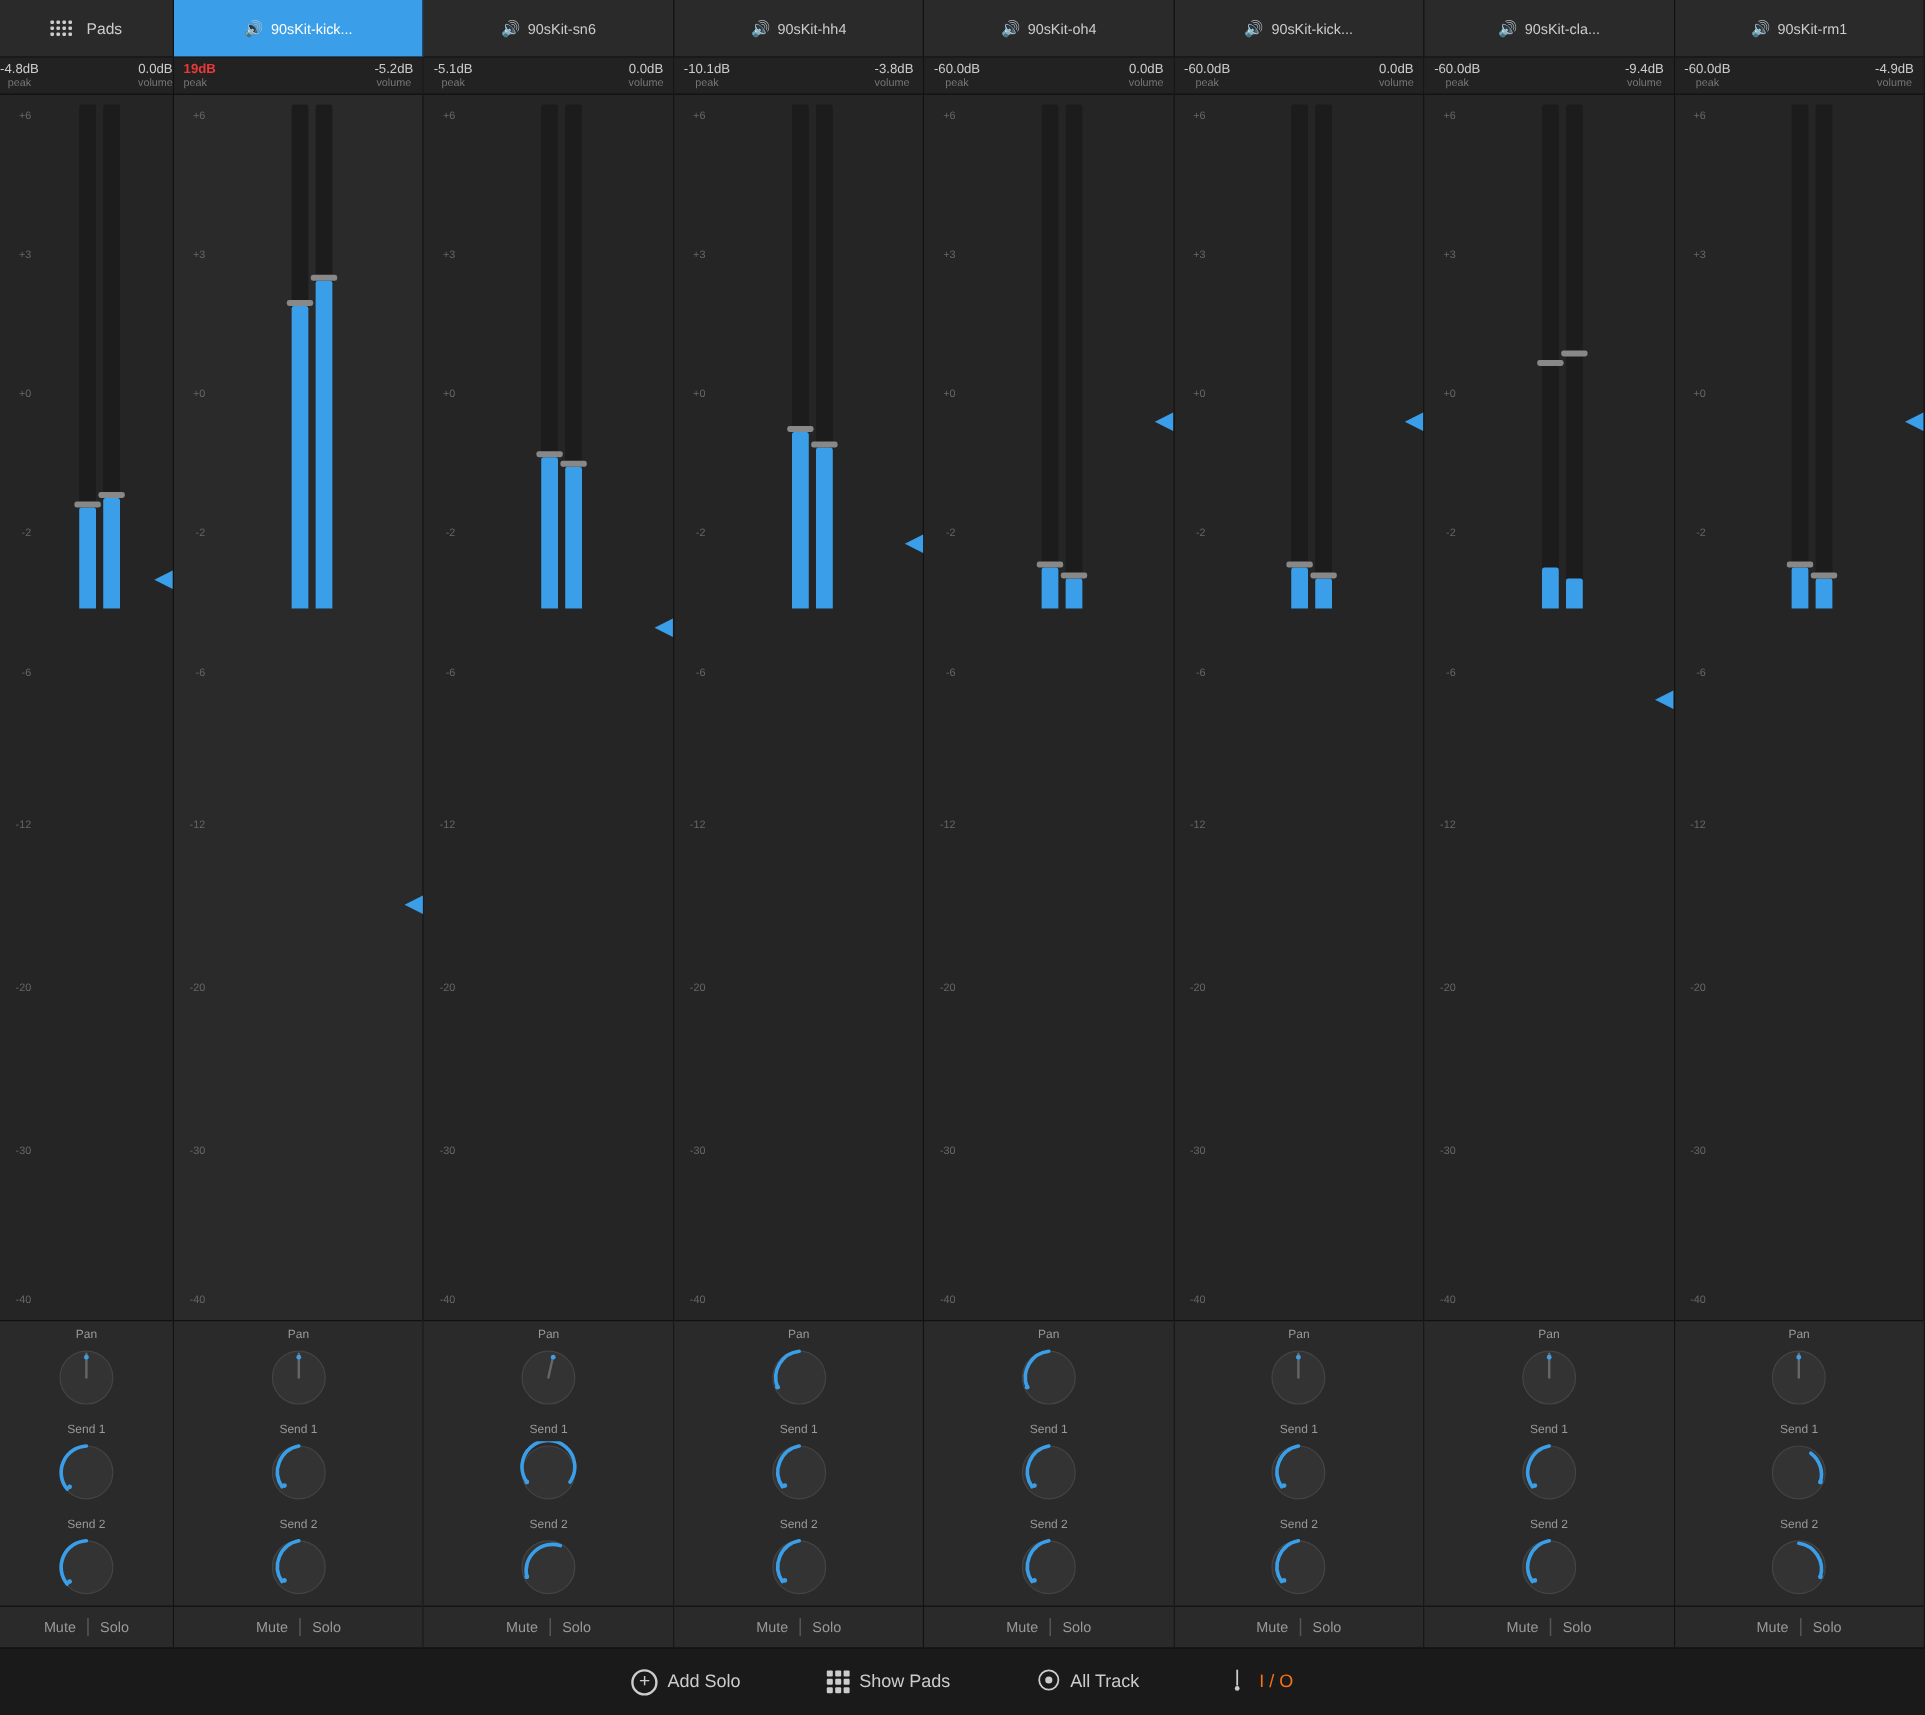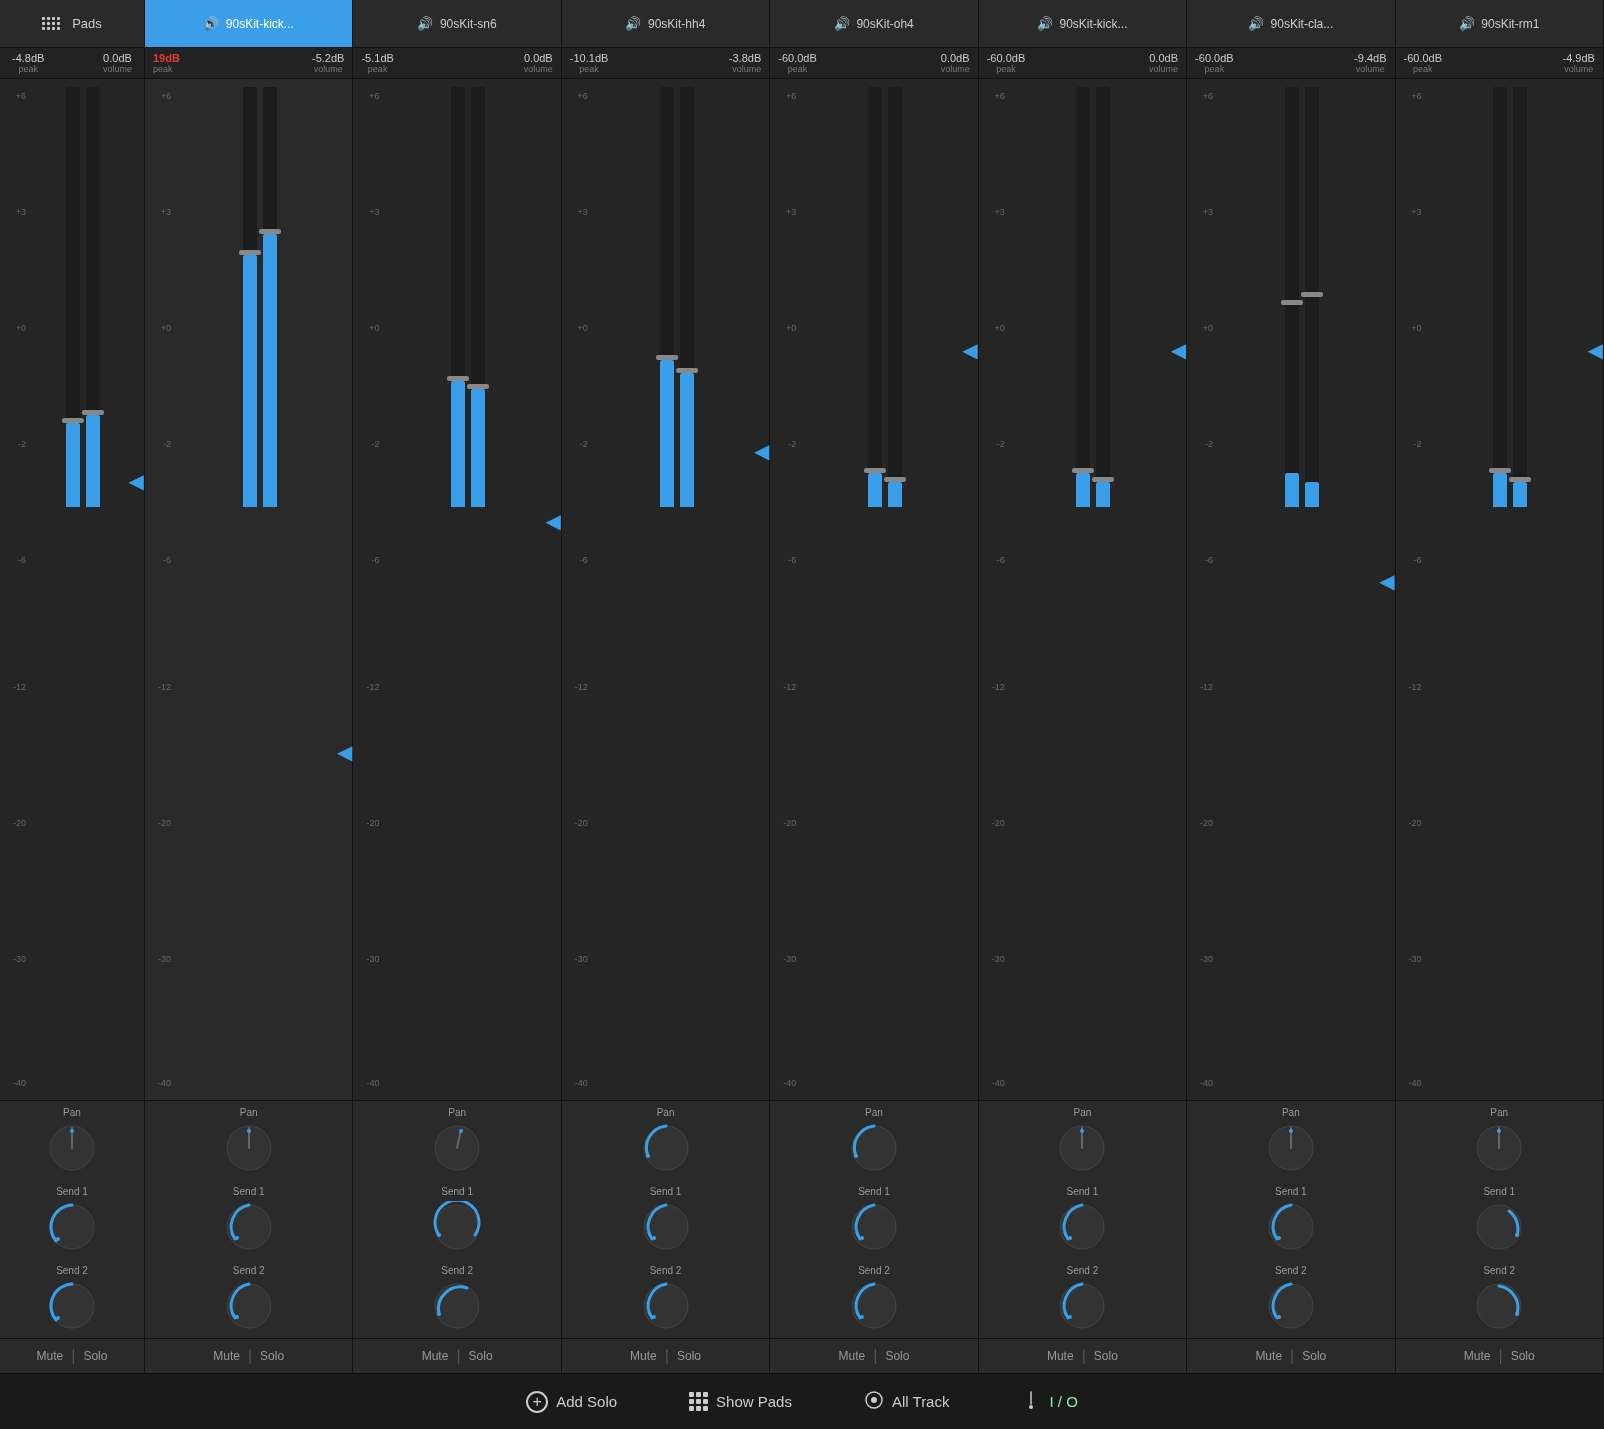--- a/index.html
+++ b/index.html
@@ -151,21 +151,21 @@
     <div class="header-cell channel-cell">
       <span style="color:#5ab4f0;font-size:13px;">🔊</span>
       <span style="font-size:12px;overflow:hidden;text-overflow:ellipsis;white-space:nowrap;max-width:100px;">90sKit-rm1</span>
     </div>
   </div>
 
   <div class="channels-area" style="flex:1;overflow:hidden;">
 
     <div class="channel drums-channel" style="width:145px;flex-shrink:0;display:flex;flex-direction:column;background:#252525;border-right:1px solid #111;">
 
-      <div style="display:flex;justify-content:space-between;padding:4px 12px;background:#222;border-bottom:1px solid #111;">
+      <div style="display:flex;justify-content:space-between;padding:4px 0;background:#222;border-bottom:1px solid #111;">
         <div style="text-align:center;">
           <div style="font-size:11px;color:#ccc;">-4.8dB</div>
           <div style="font-size:9px;color:#777;">peak</div>
         </div>
         <div style="text-align:center;">
           <div style="font-size:11px;color:#ccc;">0.0dB</div>
           <div style="font-size:9px;color:#777;">volume</div>
         </div>
       </div>
 
@@ -369,21 +369,21 @@
         </div>
       </div>
     </div>
 
     <div class="channel instrument-channel" style="flex:1;display:flex;flex-direction:column;background:#252525;border-right:1px solid #111;">
       <div style="display:flex;justify-content:space-between;padding:4px 8px;background:#222;border-bottom:1px solid #111;">
         <div style="text-align:center;">
           <div style="font-size:11px;color:#ccc;">-10.1dB</div>
           <div style="font-size:9px;color:#777;">peak</div>
         </div>
-        <div style="text-align:right;">
+        <div style="text-align:left;">
           <div style="font-size:11px;color:#ccc;">-3.8dB</div>
           <div style="font-size:9px;color:#777;">volume</div>
         </div>
       </div>
       <div style="flex:1;display:flex;padding:8px 4px;position:relative;min-height:440px;">
         <div style="display:flex;flex-direction:column;justify-content:space-between;font-size:9px;color:#666;width:22px;padding:4px 0;text-align:right;">
           <span>+6</span>
           <span>+3</span>
           <span>+0</span>
           <span>-2</span>
@@ -740,17 +740,17 @@
       </span>
       <span style="font-size:15px;color:#ccc;">All Track</span>
     </button>
     <button class="bottom-btn">
       <span>
         <svg width="20" height="20" viewBox="0 0 20 20">
           <line x1="10" y1="2" x2="10" y2="14" stroke="#ccc" stroke-width="1.5" stroke-linecap="round"></line>
           <circle cx="10" cy="17" r="2" fill="#ccc"></circle>
         </svg>
       </span>
-      <span style="font-size:15px;color:#86efac;">I / O</span>
+      <span style="font-size:15px;color:#f97316;">I / O</span>
     </button>
   </div>
 
 </div>
 
 </body></html>

